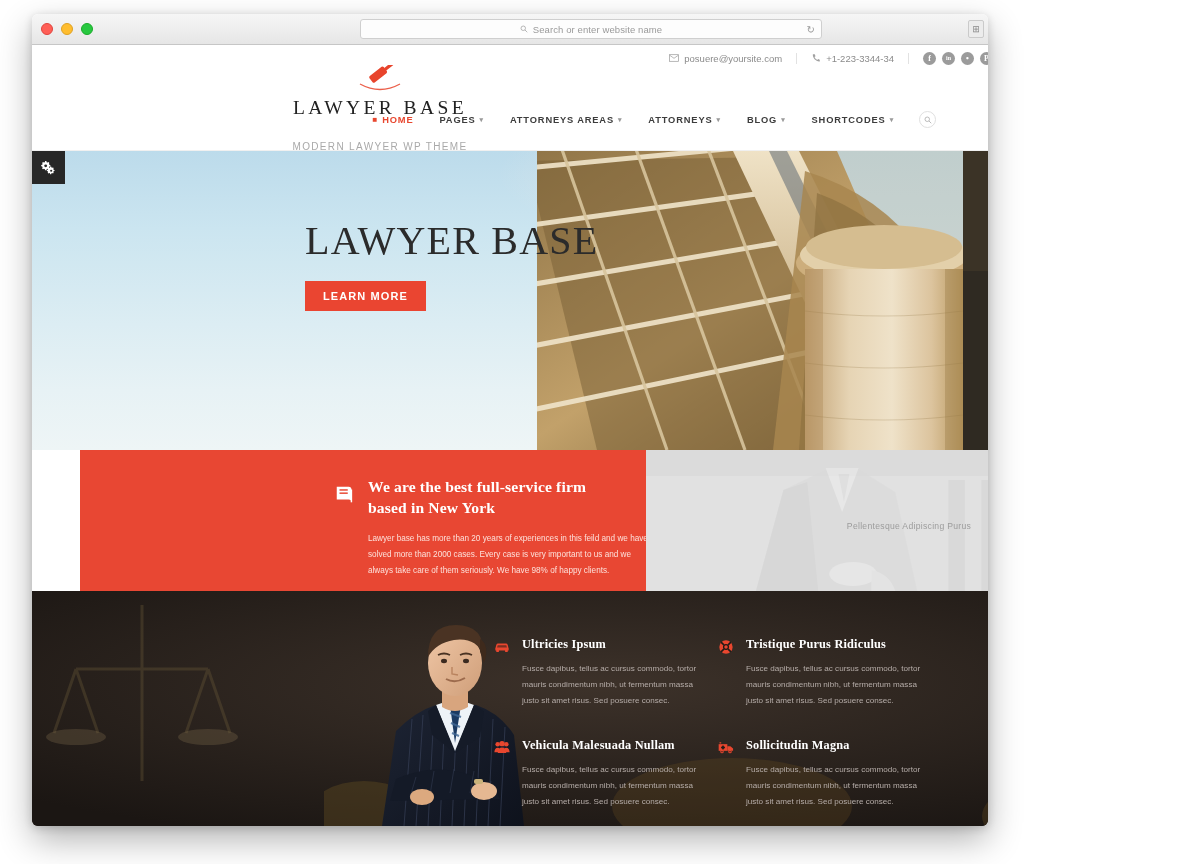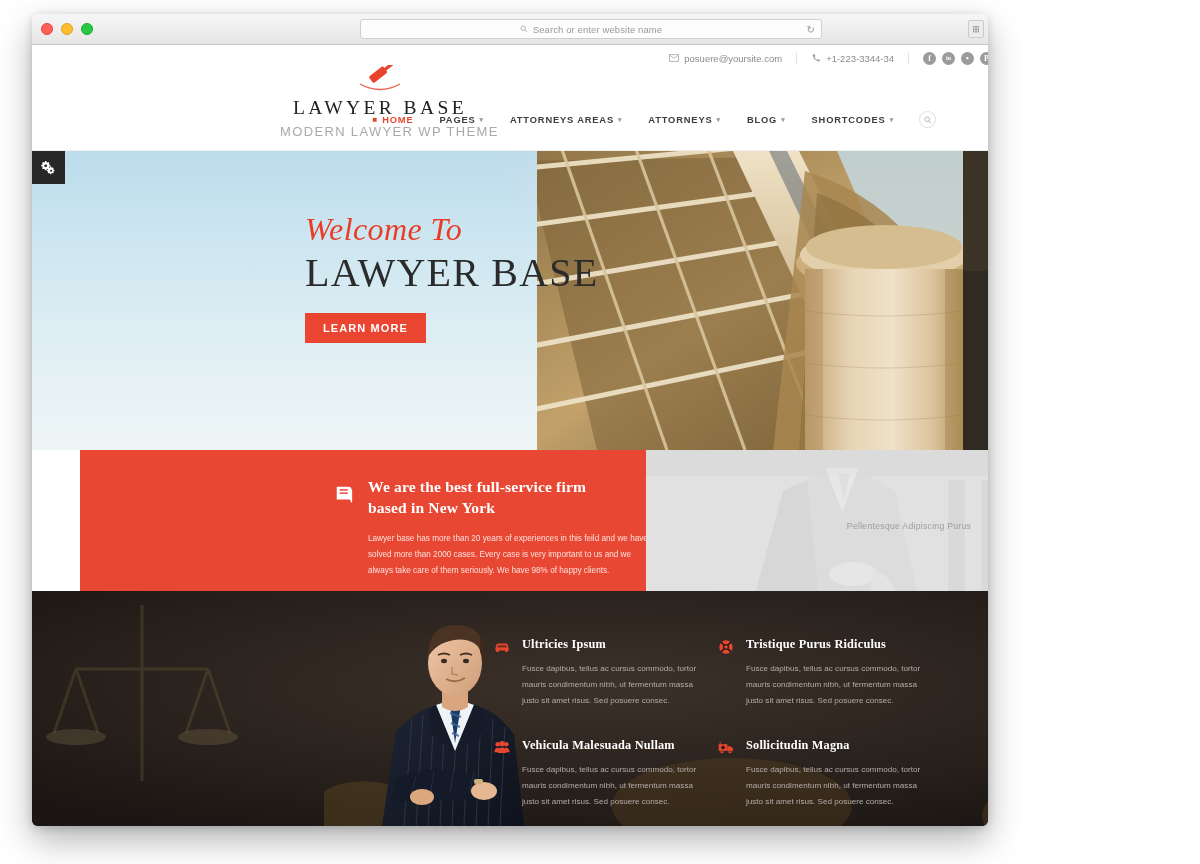--- a/index.html
+++ b/index.html
@@ -95,22 +95,22 @@
     text-align: center; width: 200px;
   }
   .gavel { height: 32px; position: relative; }
   .gavel svg { position: absolute; left: 50%; top: 0; transform: translateX(-50%); }
   .brand-name {
     font-family: "Liberation Serif", serif;
     font-size: 19.5px; letter-spacing: 3.4px; color: #222;
     white-space: nowrap;
   }
   .brand-tag {
-    margin-top: 5px;
-    font-size: 13px; letter-spacing: 1.35px; color: #a9a9a9;
+    margin-top: 22px;
+    font-size: 10px; letter-spacing: 1.35px; color: #a9a9a9;
     white-space: nowrap;
   }
 
   .nav {
     position: absolute; right: 236px; bottom: 22px;
     display: flex; align-items: center; gap: 0;
   }
   .nav-item {
     display: flex; align-items: center; gap: 4px;
     padding: 0 13px;
@@ -454,21 +454,20 @@
             </g>
             <rect x="464" y="0" width="22" height="299" fill="#b59664" opacity="0.35"></rect>
             <rect x="622" y="0" width="22" height="299" fill="#a98b58" opacity="0.3"></rect>
           </g>
 
           <rect width="635" height="299" fill="none"></rect>
         </svg>
       </div>
 
       <div class="hero-copy">
-        <div class="welcome">Welcome To</div>
         <div class="hero-title">LAWYER BASE</div>
         <button class="btn-learn">LEARN MORE</button>
       </div>
     </section>
 
     <section class="band">
       <div class="band-red">
         <div class="bookicon">
           <svg width="22" height="22" viewBox="0 0 24 24">
             <path d="M3 3 h13 a3 3 0 0 1 3 3 v14 a3 3 0 0 0 -3 -3 h-13 z" fill="#ffffff"></path>

